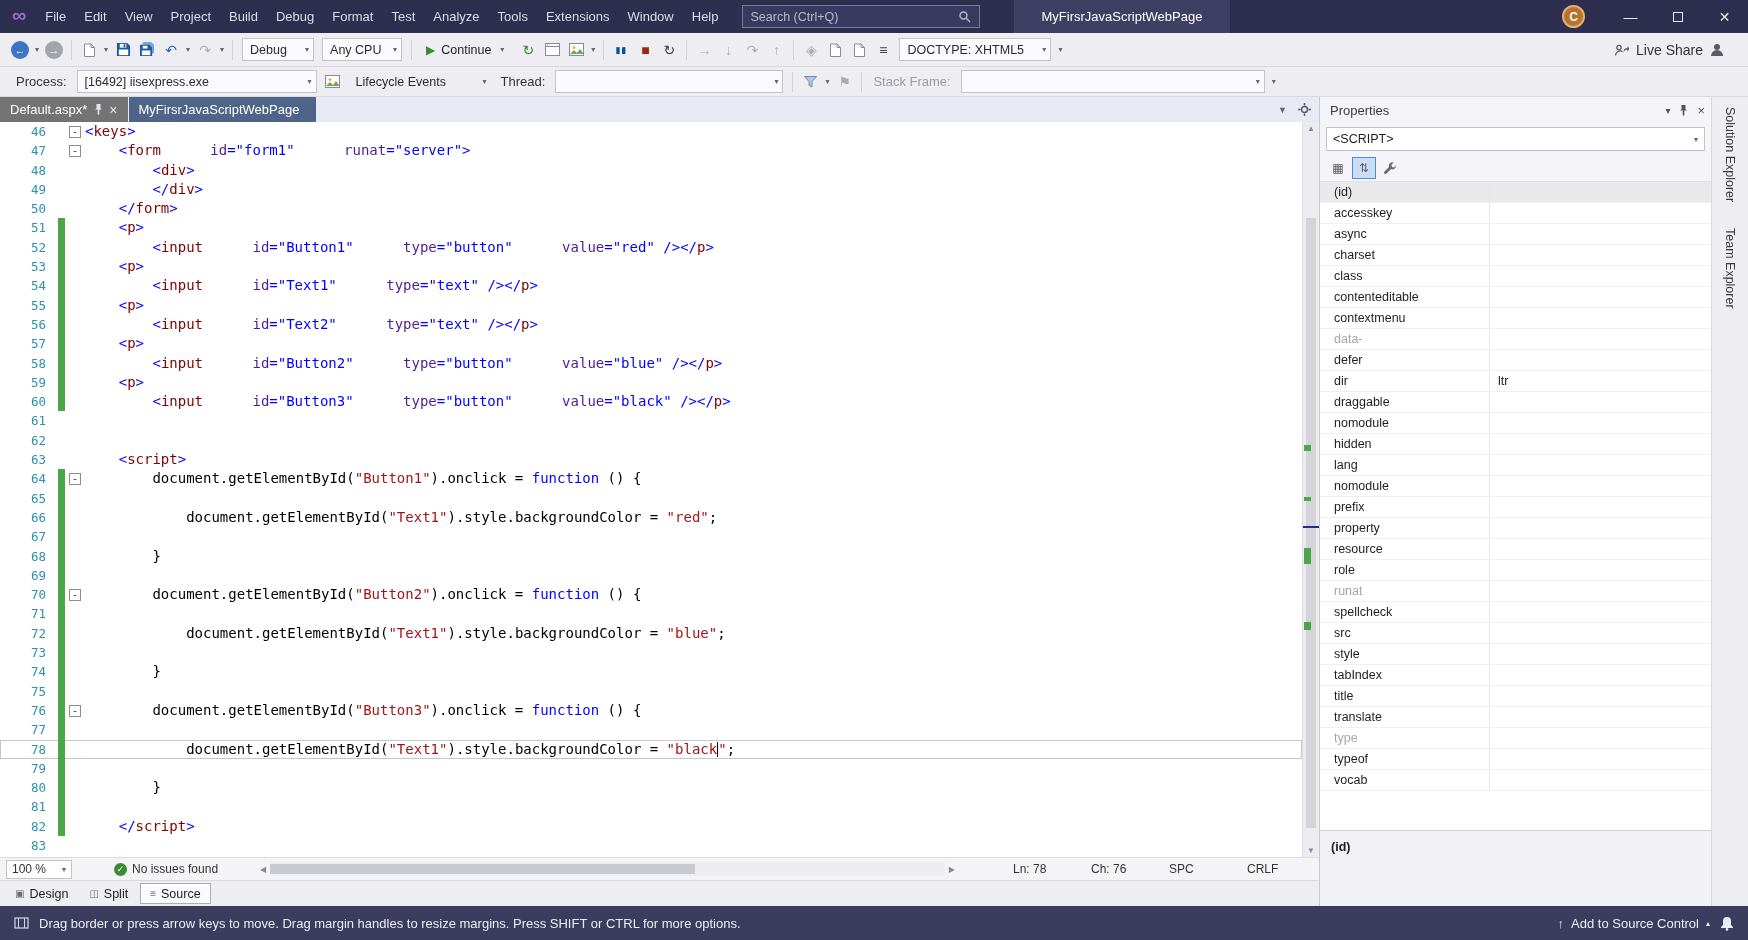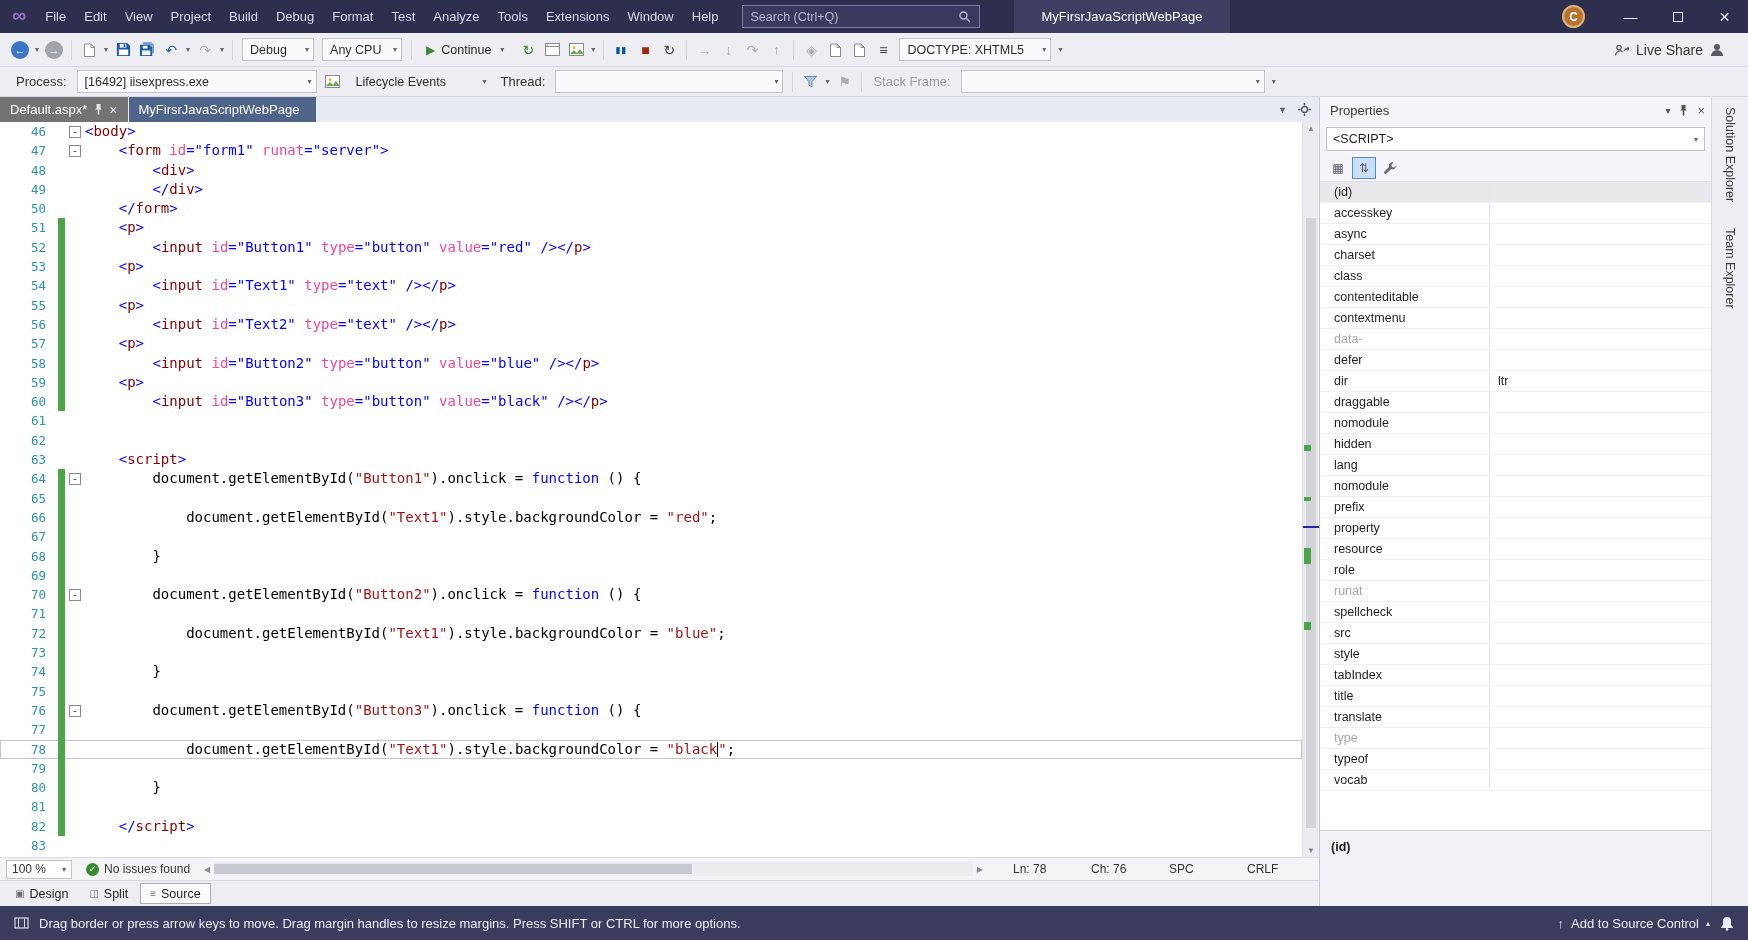--- a/index.html
+++ b/index.html
@@ -70,32 +70,32 @@
     font-family:"DejaVu Sans Mono","Liberation Mono",monospace; font-size:14px; }
   .cline.caretline { box-shadow:inset 0 0 0 1px #C6C6C6; }
   .lnum { width:58px; flex:none; text-align:right; padding-right:12px; color:#2B91AF; font-size:12.5px;
     font-family:"DejaVu Sans Mono","Liberation Mono",monospace; }
   .chg { width:7px; flex:none; }
   .chg.on { background:#4BA64A; }
   .fold { width:20px; flex:none; display:flex; align-items:center; justify-content:center; }
   .foldbox { width:12px; height:12px; border:1px solid #8C8C8C; background:#fff; color:#333; font-size:10px;
     line-height:10px; display:flex; align-items:center; justify-content:center; }
   .ctext { flex:1; }
-  .p{color:#000;} .t{color:#800000;} .a{color:#ec4899;} .d{color:#0000FF;} .v{color:#0000FF;} .k{color:#0000FF;} .s{color:#A31515;}
+  .p{color:#000;} .t{color:#800000;} .a{color:#4c1d95;margin-left:41px;} .d{color:#0000FF;} .v{color:#0000FF;} .k{color:#0000FF;} .s{color:#A31515;}
   .caret { display:inline-block; width:1px; height:15px; background:#000; vertical-align:middle; }
 
   .vsb { width:17px; flex:none; background:#ECECF0; border-left:1px solid #DEDEE4; position:relative; }
   .vsb .arrow { position:absolute; left:0; width:100%; text-align:center; font-size:8px; color:#868999; }
   .vsb .arrow.up { top:2px; } .vsb .arrow.down { bottom:2px; }
   .vthumb { position:absolute; left:3px; width:10px; top:13%; height:83%; background:#D3D4DA; }
   .vmark { position:absolute; left:1px; width:7px; display:block; }
   .vcaretmark { position:absolute; left:0; width:100%; height:2px; background:#26269C; top:55%; }
 
   .statusrow { height:23px; background:#F4F4F7; border-top:1px solid #DDDDE3; display:flex; align-items:center;
-    font-size:12px; color:#333; flex:none; padding-right:28px; }
+    font-size:12px; color:#333; flex:none; padding-right:28px;gap:28px; }
   .zoombox { width:66px; height:19px; background:#fff; border:1px solid #C3C3CE; margin:0 4px 0 6px;
     display:flex; align-items:center; padding:0 5px; }
   .zoombox .cv { flex:1; } .zoombox .cdd { font-size:8px; color:#666; }
   .issues { display:flex; align-items:center; gap:5px; padding:0 10px; }
   .chkcirc { width:13px; height:13px; border-radius:50%; background:#388A34; color:#fff; font-size:9px;
     display:flex; align-items:center; justify-content:center; }
   .hsb { flex:1; display:flex; align-items:center; }
   .hsb .harrow { font-size:8px; color:#868999; padding:0 4px; }
   .hsb-track { flex:1; height:14px; background:#EDEDF0; position:relative; }
   .hsb-thumb { position:absolute; left:0; top:2px; height:10px; width:63%; background:#C9CAD1; }
@@ -340,21 +340,21 @@
             <span class="tdd">▼</span>
             <svg width="13" height="13">
               <circle cx="6.5" cy="6.5" r="3" fill="none" stroke="#5A5A66" stroke-width="1.5"></circle>
               <path stroke="#5A5A66" stroke-width="1.5" d="M6.5 0v2.5M6.5 10.5V13M0 6.5h2.5M10.5 6.5H13"></path>
             </svg>
           </span>
         </div>
 
       <div class="codewrap">
         <div class="codelines" id="codelines">
-            <div class="cline"><span class="lnum">46</span><span class="chg"></span><span class="fold"><span class="foldbox">-</span></span><span class="ctext"><span class="d">&lt;</span><span class="t">body</span><span class="d">&gt;</span></span></div>
+            <div class="cline"><span class="lnum">46</span><span class="chg"></span><span class="fold"><span class="foldbox">-</span></span><span class="ctext"><span class="d">&lt;</span><span class="t">keys</span><span class="d">&gt;</span></span></div>
             <div class="cline"><span class="lnum">47</span><span class="chg"></span><span class="fold"><span class="foldbox">-</span></span><span class="ctext"><span class="p">    </span><span class="d">&lt;</span><span class="t">form</span><span class="p"> </span><span class="a">id</span><span class="d">=</span><span class="v">"form1"</span><span class="p"> </span><span class="a">runat</span><span class="d">=</span><span class="v">"server"</span><span class="d">&gt;</span></span></div>
             <div class="cline"><span class="lnum">48</span><span class="chg"></span><span class="fold"></span><span class="ctext"><span class="p">        </span><span class="d">&lt;</span><span class="t">div</span><span class="d">&gt;</span></span></div>
             <div class="cline"><span class="lnum">49</span><span class="chg"></span><span class="fold"></span><span class="ctext"><span class="p">        </span><span class="d">&lt;/</span><span class="t">div</span><span class="d">&gt;</span></span></div>
             <div class="cline"><span class="lnum">50</span><span class="chg"></span><span class="fold"></span><span class="ctext"><span class="p">    </span><span class="d">&lt;/</span><span class="t">form</span><span class="d">&gt;</span></span></div>
             <div class="cline"><span class="lnum">51</span><span class="chg on"></span><span class="fold"></span><span class="ctext"><span class="p">    </span><span class="d">&lt;</span><span class="t">p</span><span class="d">&gt;</span></span></div>
             <div class="cline"><span class="lnum">52</span><span class="chg on"></span><span class="fold"></span><span class="ctext"><span class="p">        </span><span class="d">&lt;</span><span class="t">input</span><span class="p"> </span><span class="a">id</span><span class="d">=</span><span class="v">"Button1"</span><span class="p"> </span><span class="a">type</span><span class="d">=</span><span class="v">"button"</span><span class="p"> </span><span class="a">value</span><span class="d">=</span><span class="v">"red"</span><span class="p"> </span><span class="d">/&gt;&lt;/</span><span class="t">p</span><span class="d">&gt;</span></span></div>
             <div class="cline"><span class="lnum">53</span><span class="chg on"></span><span class="fold"></span><span class="ctext"><span class="p">    </span><span class="d">&lt;</span><span class="t">p</span><span class="d">&gt;</span></span></div>
             <div class="cline"><span class="lnum">54</span><span class="chg on"></span><span class="fold"></span><span class="ctext"><span class="p">        </span><span class="d">&lt;</span><span class="t">input</span><span class="p"> </span><span class="a">id</span><span class="d">=</span><span class="v">"Text1"</span><span class="p"> </span><span class="a">type</span><span class="d">=</span><span class="v">"text"</span><span class="p"> </span><span class="d">/&gt;&lt;/</span><span class="t">p</span><span class="d">&gt;</span></span></div>
             <div class="cline"><span class="lnum">55</span><span class="chg on"></span><span class="fold"></span><span class="ctext"><span class="p">    </span><span class="d">&lt;</span><span class="t">p</span><span class="d">&gt;</span></span></div>
             <div class="cline"><span class="lnum">56</span><span class="chg on"></span><span class="fold"></span><span class="ctext"><span class="p">        </span><span class="d">&lt;</span><span class="t">input</span><span class="p"> </span><span class="a">id</span><span class="d">=</span><span class="v">"Text2"</span><span class="p"> </span><span class="a">type</span><span class="d">=</span><span class="v">"text"</span><span class="p"> </span><span class="d">/&gt;&lt;/</span><span class="t">p</span><span class="d">&gt;</span></span></div>

